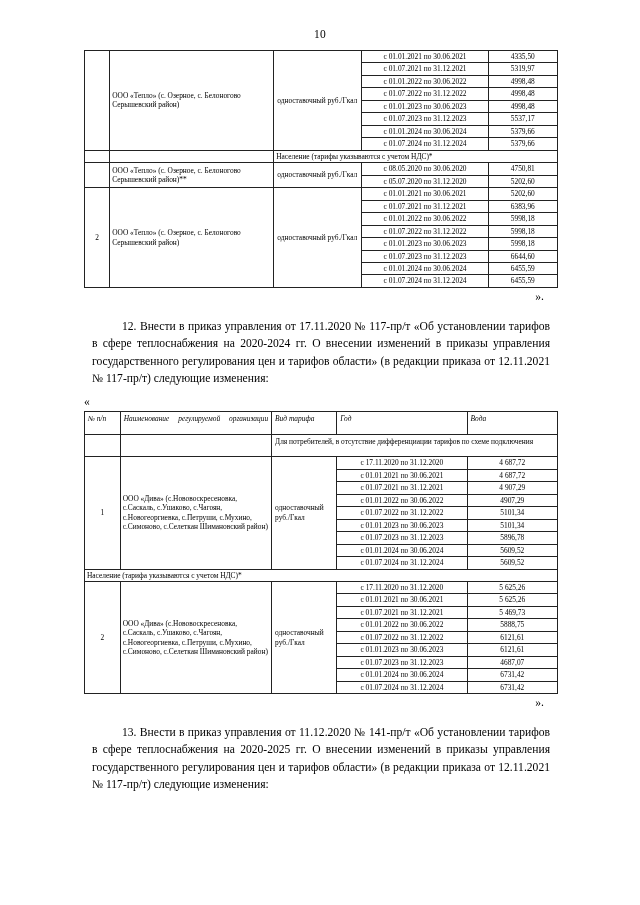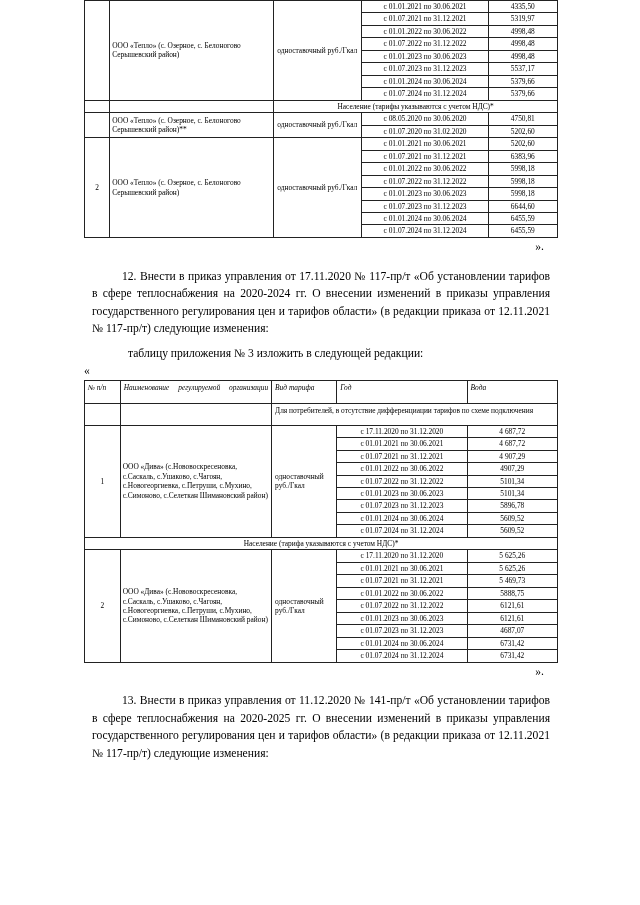--- a/index.html
+++ b/index.html
@@ -83,21 +83,21 @@
   .t2 .notice td {
     text-align: justify;
     text-align-last: left;
     padding: 2px 3px;
     height: 17px;
     vertical-align: top;
   }
   .t2 .blank-cell { border-right: 0.8px solid #222222; }
 
   .pop-row td {
-    text-align: center;
+    text-align: left;
     padding: 1.5px 2px;
     font-size: 7.4px;
   }
 
   
   p.body-par {
     text-align: justify;
     text-indent: 30px;
     font-size: 11.6px;
     line-height: 1.5;
@@ -124,20 +124,21 @@
     margin: 2px 0 0 0;
     text-align: right;
     padding-right: 14px;
   }
 </style>
 </head>
 <body>
 
 <div class="page">
 
+  <div class="page-number">10</div>
 
   <div class="content">
 
     <table class="doc-table t1">
       <colgroup>
         <col class="w1">
           <col class="w2">
           <col class="w3">
           <col class="w4">
           <col class="w5">
@@ -187,21 +188,21 @@
         </tr>
 
         <tr>
           <td class="c-num" rowspan="2"></td>
           <td class="c-org" rowspan="2">ООО «Тепло» (с. Озерное, с. Белоногово Серышевский район)**</td>
           <td class="c-kind" rowspan="2">одноставочный руб./Гкал</td>
           <td class="c-period">с 08.05.2020 по 30.06.2020</td>
           <td class="c-value">4750,81</td>
         </tr>
         <tr>
-          <td class="c-period">с 01.07.2020 по 31.02.2020</td>
+          <td class="c-period">с 05.07.2020 по 31.12.2020</td>
           <td class="c-value">5202,60</td>
         </tr>
 
         <tr>
           <td class="c-num" rowspan="8">2</td>
           <td class="c-org" rowspan="8">ООО «Тепло» (с. Озерное, с. Белоногово Серышевский район)</td>
           <td class="c-kind" rowspan="8">одноставочный руб./Гкал</td>
           <td class="c-period">с 01.01.2021 по 30.06.2021</td>
           <td class="c-value">5202,60</td>
         </tr>
@@ -234,21 +235,20 @@
           <td class="c-value">6455,59</td>
         </tr>
 
       </tbody>
     </table>
 
     <div class="quote-close">».</div>
 
     <div class="par-block">
       <p class="body-par">12. Внести в приказ управления от 17.11.2020 № 117-пр/т «Об установлении тарифов в сфере теплоснабжения на 2020-2024 гг. О внесении изменений в приказы управления государственного регулирования цен и тарифов области» (в редакции приказа от 12.11.2021 № 117-пр/т) следующие изменения:</p>
-      <p class="sub-par">таблицу приложения № 3 изложить в следующей редакции:</p>
       <p class="quote-open">«</p>
     </div>
 
     <table class="doc-table t2">
       <colgroup>
         <col class="w1">
           <col class="w2">
           <col class="w3">
           <col class="w4">
           <col class="w5">

